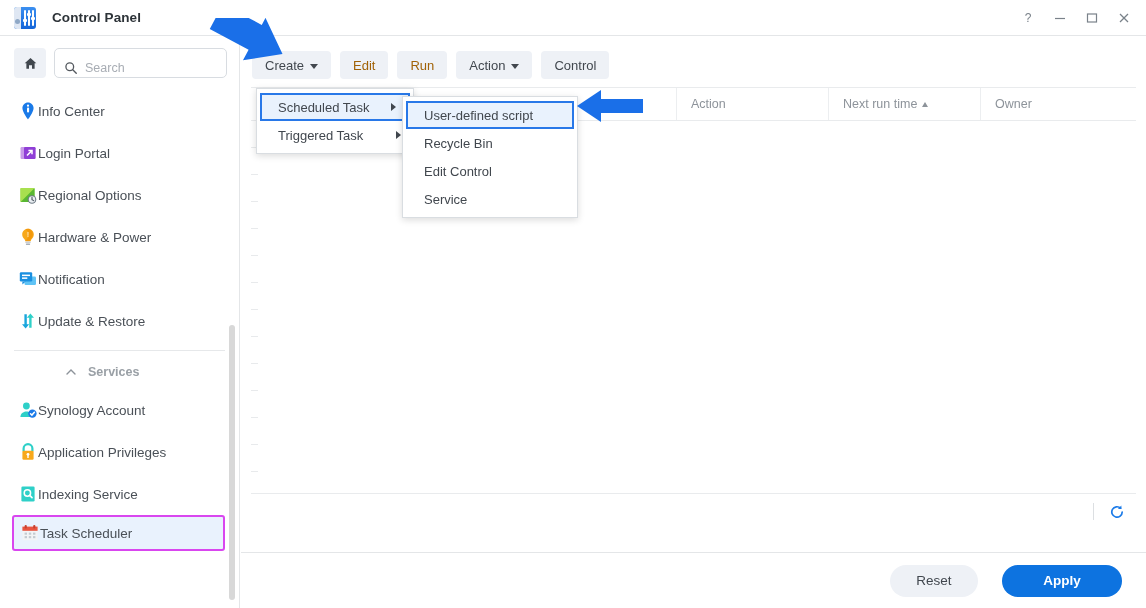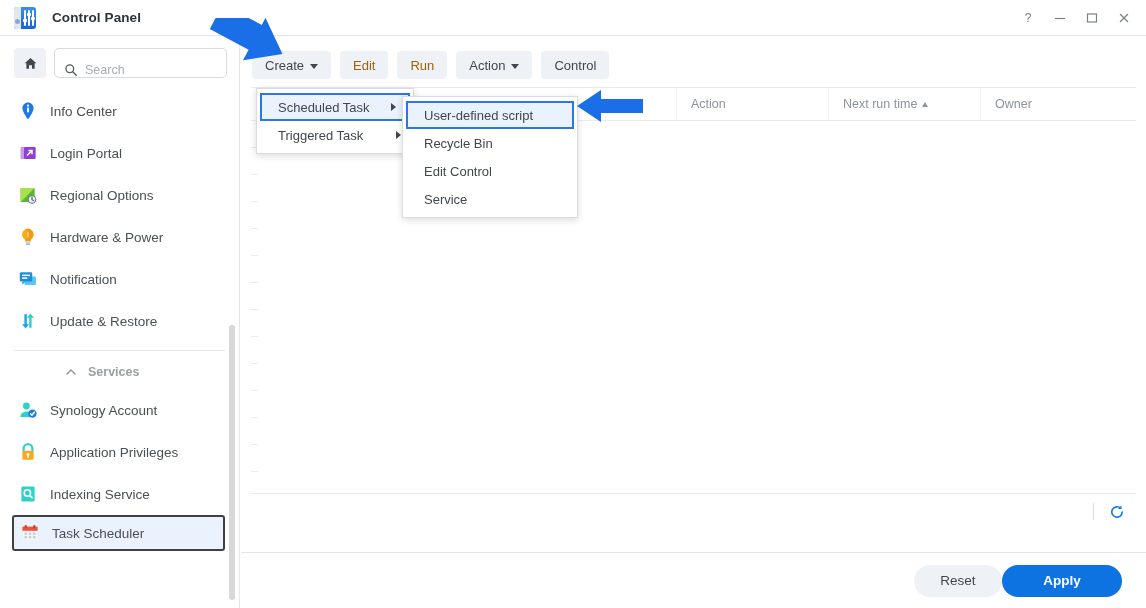--- a/index.html
+++ b/index.html
@@ -66,33 +66,33 @@
   .search-row {
     display: flex; align-items: center; gap: 8px;
     padding: 12px 12px 10px 14px;
   }
   .home-btn {
     width: 32px; height: 30px; border-radius: 4px; background: #eef1f6;
     display: flex; align-items: center; justify-content: center;
   }
   .search-box {
     flex: 1; height: 30px; border: 1px solid #d8dce1; border-radius: 5px;
-    display: flex; align-items: flex-end; gap: 7px; padding: 0 9px;
+    display: flex; align-items: flex-start; gap: 7px; padding: 12px 9px;
     background: #ffffff;
   }
   .search-box .ph { font-size: 12.5px; color: #a8adb4; }
 
   .nav-list { padding-top: 2px; }
   .nav-item {
-    display: flex; align-items: center; gap: 12px;
+    display: flex; align-items: center; 
     height: 42px; padding-left: 18px; position: relative;
   }
   .nav-item .lbl { font-size: 13.5px; color: #4a5057; }
   .nav-item.selected {
-    background: #e9f2fd; border: 2px solid #404040; border-radius: 3px;
+    background: #e9f2fd; border: 2px solid #d946ef; border-radius: 3px;
     margin: 0 14px 0 12px; padding-left: 6px; height: 36px;
   }
   .nav-ico { width: 20px; height: 20px; flex: 0 0 auto; position: relative; }
 
   .divider { height: 1px; background: #e6e8ea; margin: 8px 14px 0 14px; }
   .group-hdr {
     display: flex; align-items: center; gap: 11px;
     height: 34px; padding-left: 20px; margin-top: 4px; margin-left: 45px;
   }
   .group-hdr .gl { font-size: 12.5px; color: #9aa0a6; font-weight: bold; }
@@ -145,21 +145,21 @@
     margin: 0 10px; height: 36px; border-top: 1px solid #e9ebed;
     display: flex; align-items: center; justify-content: flex-end; gap: 10px;
     padding-right: 6px;
   }
   .foot-sep { width: 1px; height: 17px; background: #dcdfe2; }
   .refresh-btn { width: 26px; height: 24px; display: flex; align-items: center; justify-content: center; }
 
   .bottom-bar {
     position: absolute; left: 0; bottom: 0; width: 905px; height: 56px;
     border-top: 1px solid #e4e6e8;
-    display: flex; align-items: center; justify-content: flex-end; gap: 0;
+    display: flex; align-items: center; justify-content: flex-end; gap: 24px;
     padding-right: 24px;
   }
   .btn-reset {
     width: 88px; height: 32px; border-radius: 16px; background: #eef1f6;
     color: #41474e; font-size: 13.5px; display: flex; align-items: center; justify-content: center;
   }
   .btn-apply {
     width: 120px; height: 32px; border-radius: 16px; background: #0d73e0;
     color: #ffffff; font-size: 13.5px; font-weight: bold;
     display: flex; align-items: center; justify-content: center;

